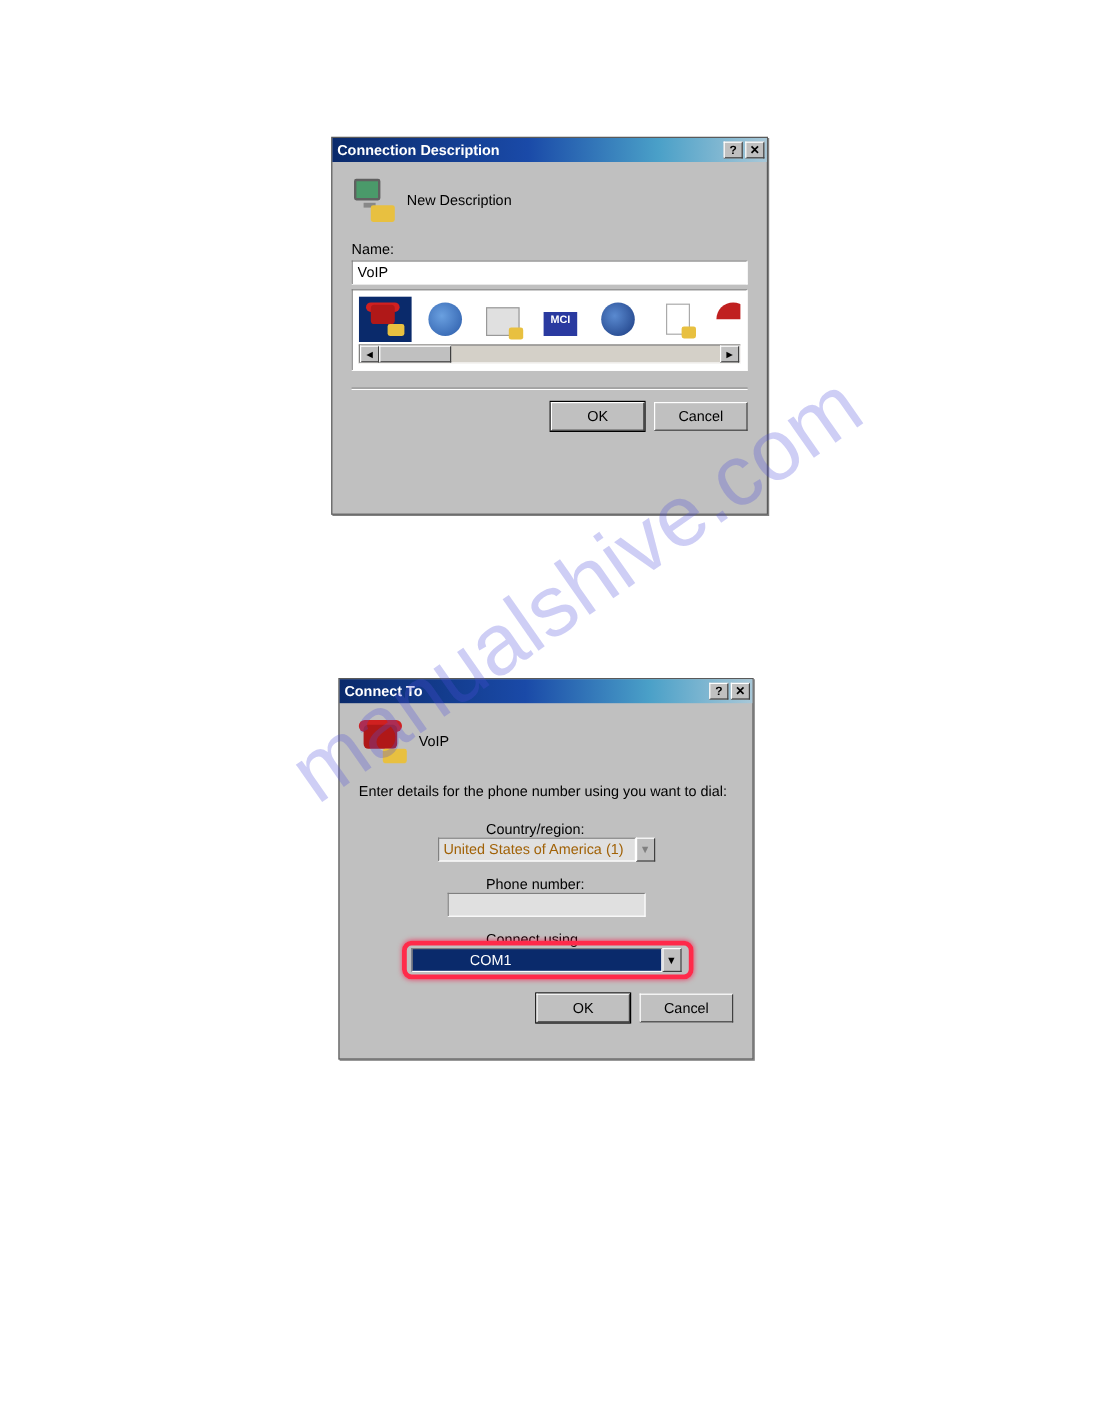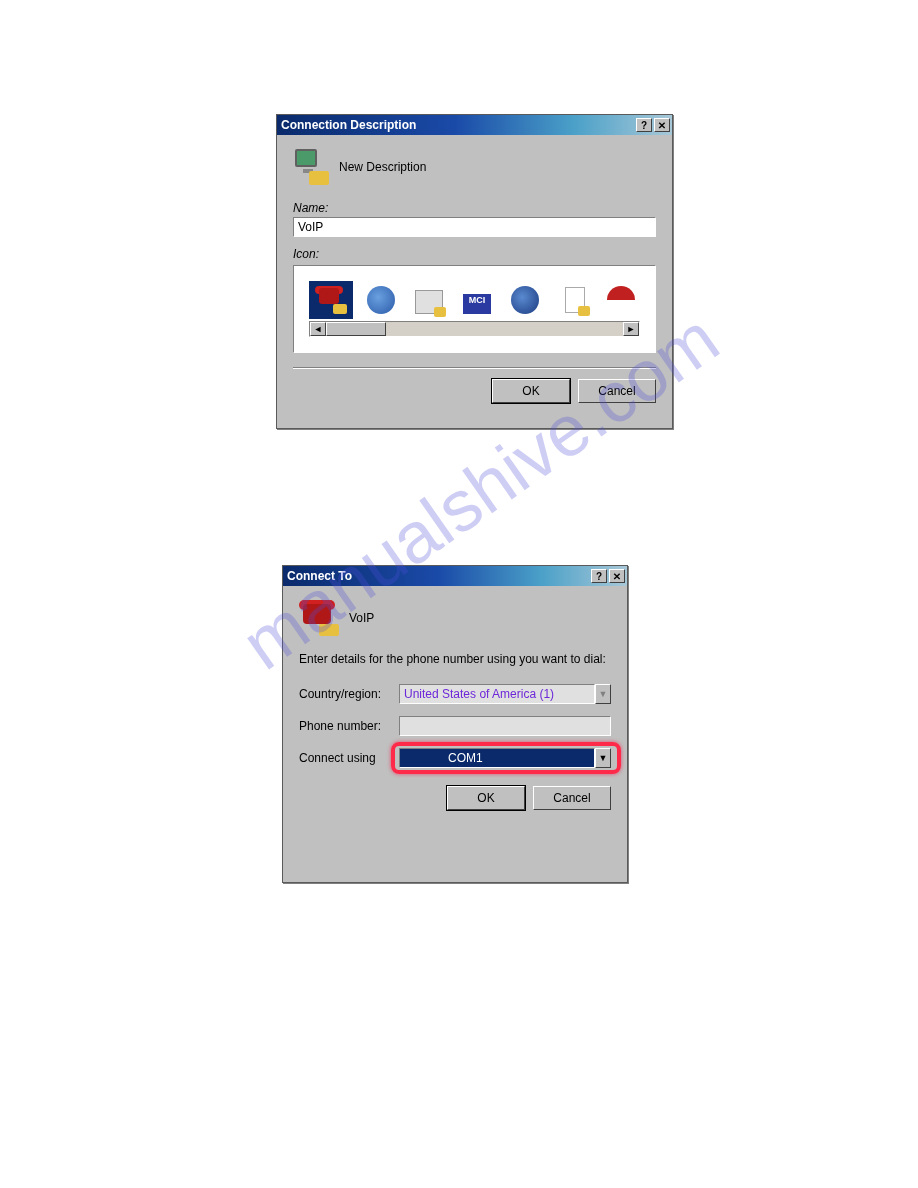--- a/index.html
+++ b/index.html
@@ -23,21 +23,21 @@
     font-family: Arial, sans-serif;
     white-space: nowrap;
     z-index: 5;
   }
   .dialog {
     position: absolute;
     background: #c0c0c0;
     border: 1px solid #5a5a5a;
     box-shadow: 1px 1px 0 #808080;
   }
-  .dialog1 { left: 276px; top: 114px; width: 397px; height: 315px; }
+  .dialog1 { left: 276px; top: 114px; width: 364px; height: 315px; }
   .dialog2 { left: 282px; top: 565px; width: 346px; height: 318px; }
 
   .titlebar {
     height: 20px;
     background: linear-gradient(to right, #0a2a6b 0%, #1a4aa8 45%, #4aa0c8 75%, #a8c8d8 100%);
     color: #fff;
     display: flex;
     align-items: center;
     padding: 0 2px 0 4px;
     font-weight: bold;
@@ -94,43 +94,43 @@
   .red-phone-icon .phone-handset {
     position: absolute; left: 0; top: 0; width: 36px; height: 10px;
     background: #d02020; border-radius: 6px;
   }
   .red-phone-icon .base {
     position: absolute; right: 0; bottom: 0;
     width: 20px; height: 12px; background: #e8c040; border-radius: 2px;
   }
 
   .instruct { margin-bottom: 8px; }
-  .label { margin-bottom: 2px; font-style: italic; }
+  .label { margin-bottom: 2px; }
 
   .sunken-input {
     width: 100%;
     height: 20px;
     background: #fff;
     border-top: 1px solid #808080;
     border-left: 1px solid #808080;
     border-right: 1px solid #fff;
     border-bottom: 1px solid #fff;
     padding: 2px 4px;
     font: inherit;
     outline: none;
   }
-  .sunken-input.disabled { background: #e0e0e0; color: #6d28d9; }
+  .sunken-input.disabled { background: #e0e0e0; color: #a16207; }
 
   .icon-strip-wrap {
     border-top: 1px solid #808080;
     border-left: 1px solid #808080;
     border-right: 1px solid #fff;
     border-bottom: 1px solid #fff;
     background: #fff;
-    padding: 15px;
+    padding: 5px;
     margin-top: 4px;
   }
   .icon-strip {
     display: flex;
     gap: 4px;
     overflow: hidden;
   }
   .conn-icon {
     width: 44px; height: 38px;
     border: 1px solid transparent;
@@ -186,21 +186,21 @@
   .btn-row { display:flex; justify-content:flex-end; gap:8px; }
   .btn {
     width: 78px; height: 24px;
     background:#c0c0c0;
     border-top:1px solid #fff; border-left:1px solid #fff;
     border-right:1px solid #404040; border-bottom:1px solid #404040;
     font:inherit; cursor:pointer;
   }
   .btn.default { box-shadow: 0 0 0 1px #000; }
 
-  .form-row { display:flex; align-items:center; margin-bottom: 12px; }
+  .form-row { display:flex; align-items:center; margin-bottom: 12px; flex-direction: column; }
   .form-label { width: 100px; }
   .form-field { flex:1; position:relative; display:flex; }
   .combo {
     flex:1; display:flex; position:relative;
   }
   .combo .sunken-input { flex:1; }
   .combo .drop-btn {
     width:16px; height:20px; background:#c0c0c0;
     border-top:1px solid #fff; border-left:1px solid #fff;
     border-right:1px solid #404040; border-bottom:1px solid #404040;
@@ -237,21 +237,20 @@
   <div class="body-area">
     <div class="header-row">
       <div class="header-icon">
         <div class="monitor-icon"></div>
         <div class="phone-overlay"></div>
       </div>
       <span>New Description</span>
     </div>
     <div class="label">Name:</div>
     <input class="sunken-input" value="VoIP" style="">
-    <div class="label" style="margin-top:10px">Icon:</div>
     <div class="icon-strip-wrap">
       <div class="icon-strip">
         <div class="conn-icon selected">
           <div class="mini">
               <div class="m1h"></div>
               <div class="m1"></div>
               <div class="m1b"></div>
             </div>
         </div>
         <div class="conn-icon">

